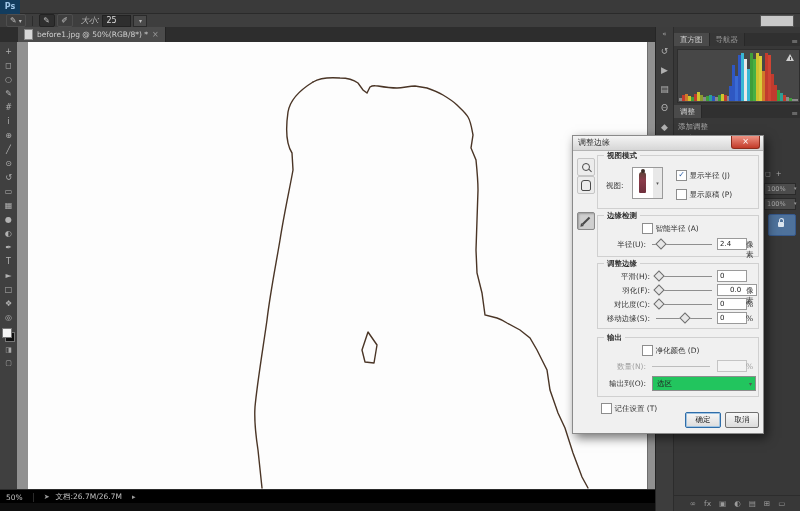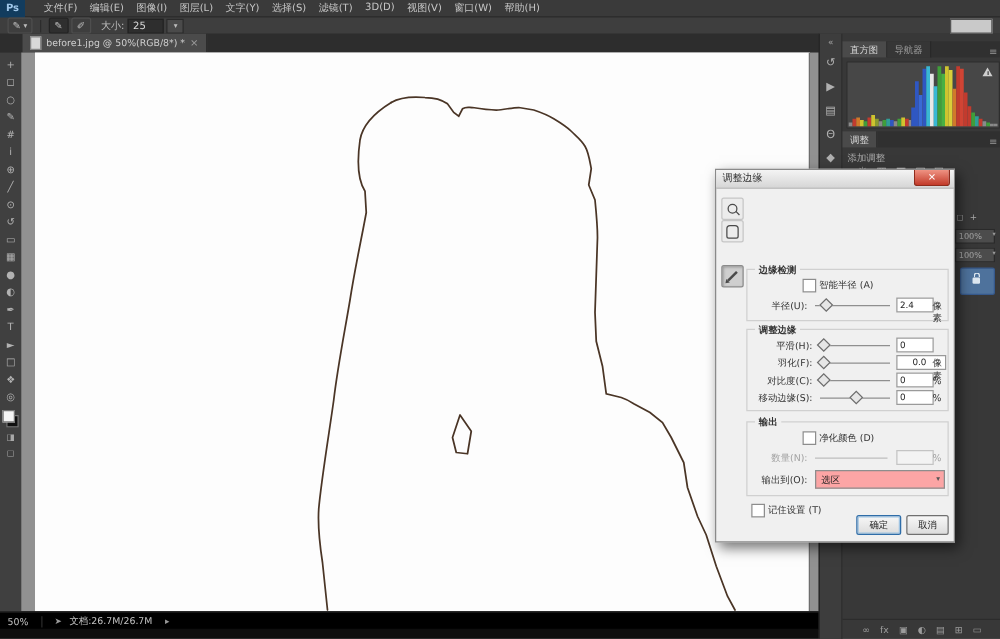--- a/index.html
+++ b/index.html
@@ -115,62 +115,49 @@
   .unit{position:absolute;font-size:7.5px;color:#333;top:2px;}
   .unit.dis{color:#a2a2a2;}
   .cb{display:inline-block;width:9px;height:9px;background:#fff;border:1px solid #8d8d8d;vertical-align:middle;
       text-align:center;line-height:8px;font-size:8px;color:#2c5fa8;}
   .cbrow{position:absolute;font-size:7.5px;color:#333;white-space:nowrap;}
   .thumb{position:absolute;width:20px;height:30px;background:#fff;border:1px solid #9a9a9a;}
   .fig{position:absolute;left:6px;top:4px;width:7px;height:21px;background:linear-gradient(#5d4338,#8a3b4a 40%,#6e2f3c);border-radius:3px 3px 1px 1px;}
   .fig:before{content:"";position:absolute;left:1.5px;top:-3px;width:4px;height:4px;background:#3a2b26;border-radius:50%;}
   .thumb-arrow{position:absolute;width:9px;height:30px;background:#e8e8e8;border:1px solid #9a9a9a;border-left:none;
                display:flex;align-items:center;justify-content:center;font-size:5px;color:#555;}
-  .select{position:absolute;height:13px;background:#fca5a5;border:1px solid #8d8d8d;font-size:7.5px;color:#222;
+  .select{position:absolute;height:13px;background:#22c55e;border:1px solid #8d8d8d;font-size:7.5px;color:#222;
           display:flex;align-items:center;padding-left:4px;}
   .sel-arrow{margin-left:auto;margin-right:3px;font-size:6px;color:#555;}
   .btn{position:absolute;height:14px;background:linear-gradient(#f7f7f7,#dcdcdc);border:1px solid #707070;
        border-radius:2px;font-size:7.5px;color:#222;text-align:center;line-height:13px;}
   .btn.primary{border-color:#2f6da8;box-shadow:0 0 0 1px #9ec3e2 inset;}
 </style>
 </head>
 <body>
 
 <div class="abs" style="left:0;top:0;width:800px;height:511px;">
 
   <div class="abs menubar">
     <div class="ps-logo">Ps</div>
-    <div style="display:flex;">
-        <span class="menu-item">文件(F)</span>
-        <span class="menu-item">编辑(E)</span>
-        <span class="menu-item">图像(I)</span>
-        <span class="menu-item">图层(L)</span>
-        <span class="menu-item">文字(Y)</span>
-        <span class="menu-item">选择(S)</span>
-        <span class="menu-item">滤镜(T)</span>
-        <span class="menu-item">3D(D)</span>
-        <span class="menu-item">视图(V)</span>
-        <span class="menu-item">窗口(W)</span>
-        <span class="menu-item">帮助(H)</span>
-      </div>
   </div>
 
   <div class="abs optionsbar">
     <div class="tool-chip">
       <span>✎</span>
       <span style="font-size:6px;">▾</span>
     </div>
     <div class="opt-sep"></div>
     <div class="opt-btn pressed">
         <span>✎</span>
       </div>
     <div class="opt-btn">
         <span>✐</span>
       </div>
-    <span style="margin-left:6px;">大小:</span>
+    <span style="margin-left:6px;font-style:italic;">大小:</span>
     <div class="size-box">25</div>
     <div class="size-drop">▾</div>
   </div>
   <div class="abs workspace-box"></div>
 
   <div class="abs tabbar">
     <div class="doc-tab">
       <span class="doc-icon"></span>
       <span>before1.jpg @ 50%(RGB/8*) *</span>
       <span class="tab-close">×</span>
@@ -335,20 +322,36 @@
     <div class="dlg-tool" style="top:22px;">
         <div class="icon-mag"></div>
       </div>
     <div class="dlg-tool" style="top:40px;">
         <div class="icon-hand"></div>
       </div>
     <div class="dlg-tool pressed" style="top:76px;">
         <div class="icon-brush"></div>
       </div>
 
+    <div class="group" style="top:19px;height:52px;">
+      <span class="group-title">视图模式</span>
+      <span class="rlabel" style="left:8px;top:25px;">视图:</span>
+      <div class="thumb" style="left:34px;top:11px;">
+          <div class="fig"></div>
+        </div>
+      <div class="thumb-arrow" style="left:55px;top:11px;">▾</div>
+      <div class="cbrow" style="left:78px;top:14px;">
+        <span class="cb">✓</span>
+        <span>显示半径 (J)</span>
+      </div>
+      <div class="cbrow" style="left:78px;top:33px;">
+        <span class="cb"></span>
+        <span>显示原稿 (P)</span>
+      </div>
+    </div>
 
     <div class="group" style="top:79px;height:40px;">
       <span class="group-title">边缘检测</span>
       <div class="cbrow" style="left:44px;top:7px;">
         <span class="cb"></span>
         <span>智能半径 (A)</span>
       </div>
       <div class="row" style="left:0;top:22px;width:158px;">
         <span class="rlabel" style="left:0;width:48px;top:2px;">半径(U):</span>
         <div class="groove" style="left:54px;width:60px;">

